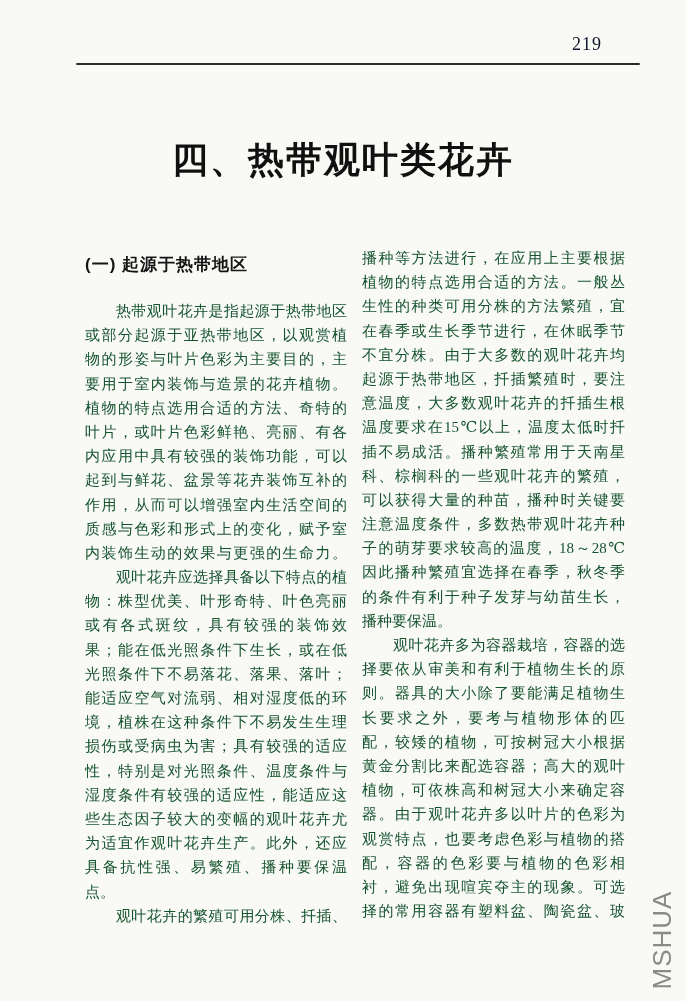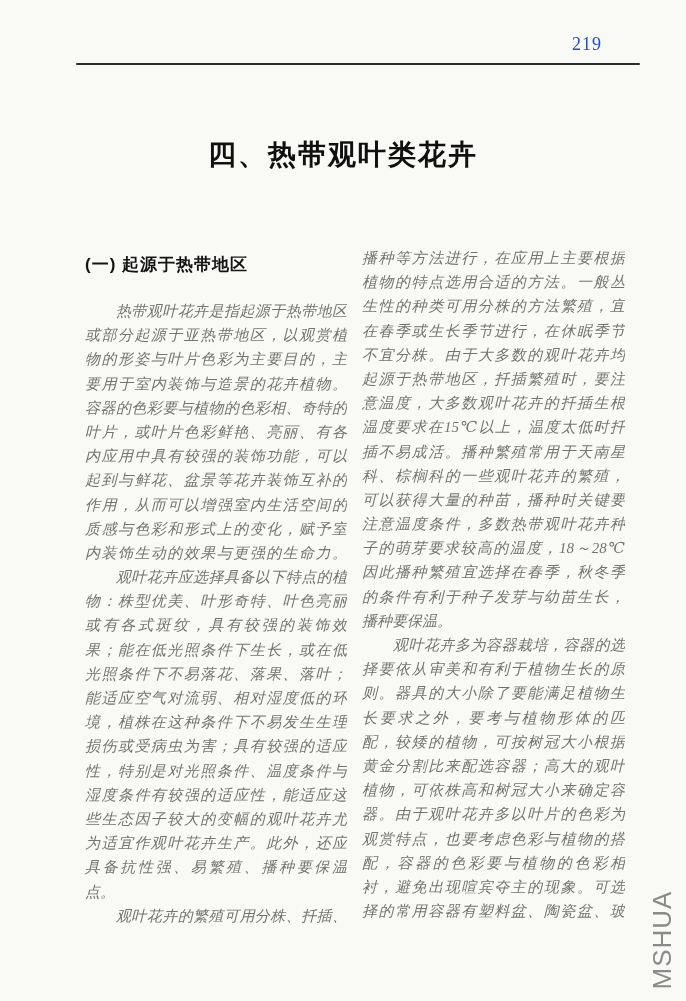--- a/index.html
+++ b/index.html
@@ -15,41 +15,41 @@
     overflow: hidden;
     font-family: "Liberation Serif", "DejaVu Serif", serif;
     color: #1b1b1b;
   }
   .page-number {
     position: absolute;
     top: 34px;
     right: 84px;
     font-size: 18px;
     letter-spacing: 1px;
-    color: #1d4ed8;
+    color: #0f172a;
     font-family: "Liberation Serif", "DejaVu Serif", serif;
   }
   .header-rule {
     position: absolute;
     top: 63px;
     left: 76px;
     width: 564px;
     height: 2px;
     background: #2b2b2b;
     border-radius: 1px;
   }
   .page-title {
     position: absolute;
     top: 136px;
     left: 0;
     width: 100%;
     margin: 0;
     text-align: center;
     font-family: Liberation Serif, serif;
-    font-size: 28px;
+    font-size: 36px;
     font-weight: 900;
     letter-spacing: 2px;
     color: #101010;
   }
   .col {
     position: absolute;
   }
   .col-left {
     left: 85px;
     top: 252px;
@@ -68,22 +68,21 @@
     letter-spacing: 1px;
     line-height: 26px;
     color: #141414;
   }
   .body-lines .line {
     font-size: 15px;
     line-height: 24.2px;
     height: 24.2px;
     white-space: nowrap;
     overflow: hidden;
-    color: #737373;
-    font-style: italic;
+    color: #14532d;
   }
   .body-lines .line.just {
     white-space: normal;
     text-align: justify;
     text-align-last: justify;
   }
   .watermark {
     position: absolute;
     left: 597px;
     top: 925px;
@@ -109,21 +108,21 @@
 
   <h1 class="page-title">四、热带观叶类花卉</h1>
 
   <div class="col col-left">
     <h2 class="section-heading">(一) 起源于热带地区</h2>
     <div class="body-lines">
         <div class="line just">　　热带观叶花卉是指起源于热带地区</div>
         <div class="line just">或部分起源于亚热带地区，以观赏植</div>
         <div class="line just">物的形姿与叶片色彩为主要目的，主</div>
         <div class="line just">要用于室内装饰与造景的花卉植物。</div>
-        <div class="line just">容器的色彩要与植物的色彩相、奇特的</div>
+        <div class="line just">植物的特点选用合适的方法、奇特的</div>
         <div class="line just">叶片，或叶片色彩鲜艳、亮丽、有各</div>
         <div class="line just">内应用中具有较强的装饰功能，可以</div>
         <div class="line just">起到与鲜花、盆景等花卉装饰互补的</div>
         <div class="line just">作用，从而可以增强室内生活空间的</div>
         <div class="line just">质感与色彩和形式上的变化，赋予室</div>
         <div class="line just">内装饰生动的效果与更强的生命力。</div>
         <div class="line just">　　观叶花卉应选择具备以下特点的植</div>
         <div class="line just">物：株型优美、叶形奇特、叶色亮丽</div>
         <div class="line just">或有各式斑纹，具有较强的装饰效</div>
         <div class="line just">果；能在低光照条件下生长，或在低</div>

